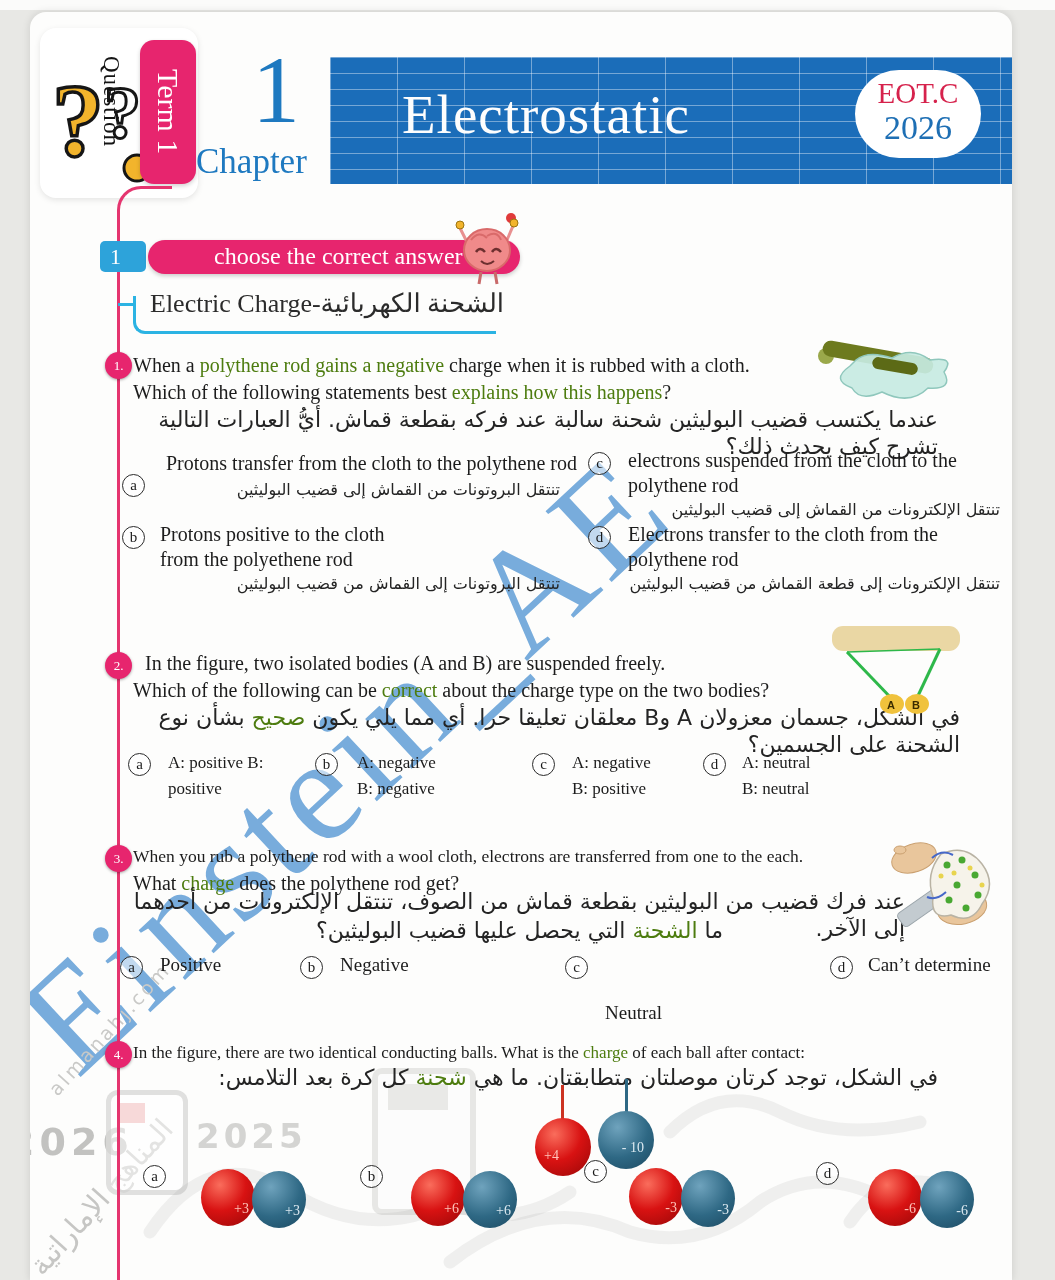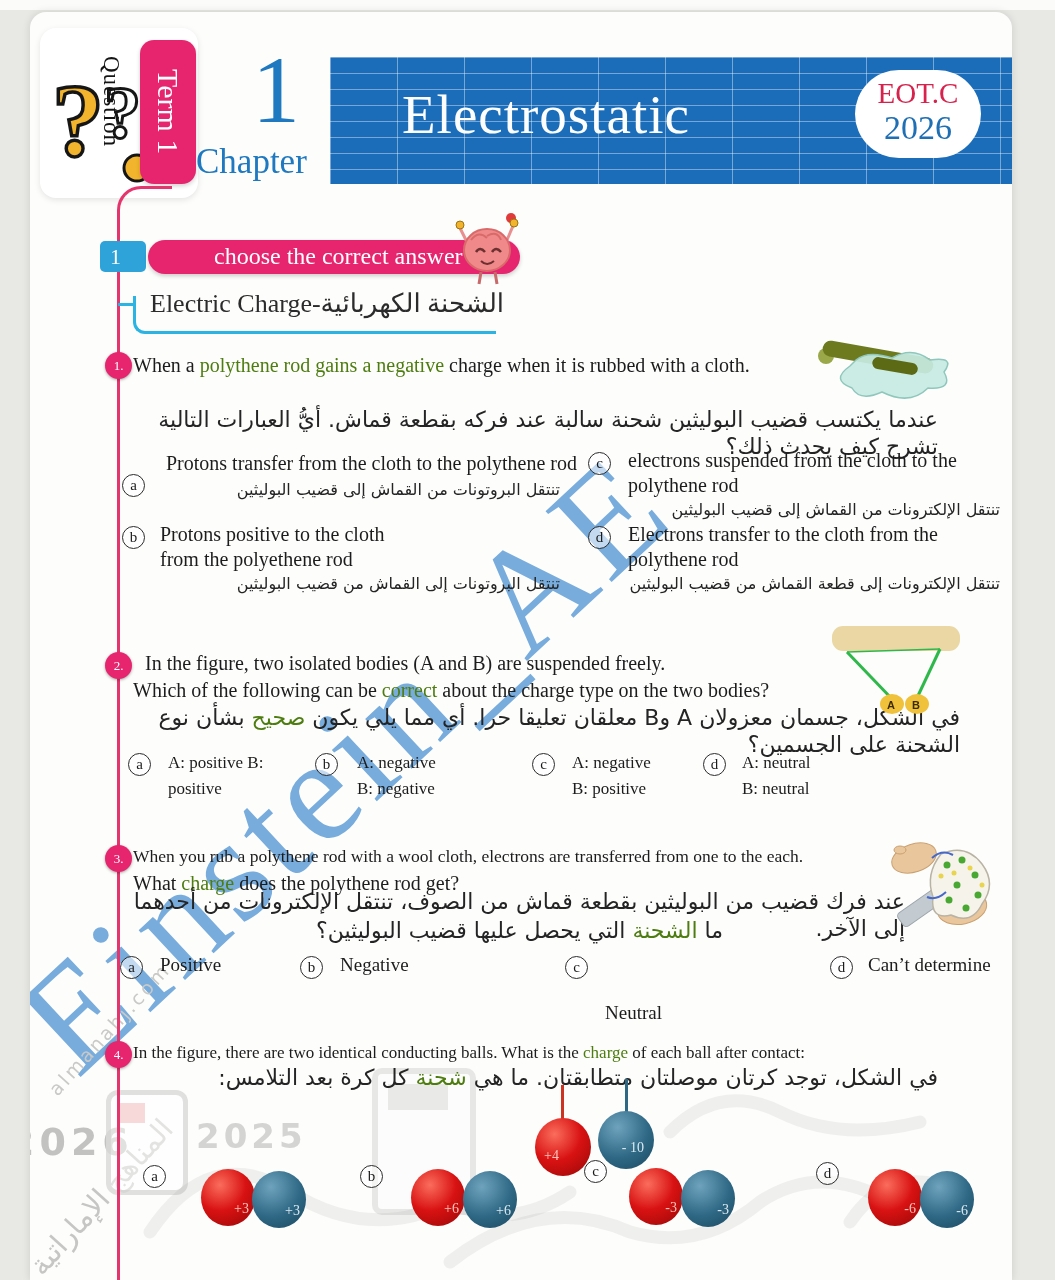--- a/index.html
+++ b/index.html
@@ -160,20 +160,21 @@
     <path d="M26 49 q6 6 13 0" fill="none" stroke="#6d2f2f" stroke-width="2"></path>
     <line x1="26" y1="60" x2="24" y2="72" stroke="#c96a6a" stroke-width="3"></line>
     <line x1="40" y1="60" x2="42" y2="72" stroke="#c96a6a" stroke-width="3"></line>
   </svg>
   <div class="abs topic">Electric Charge-الشحنة الكهربائية</div>
   <div class="abs topic-bracket"></div>
   <div class="abs topic-tick"></div>
 
   <div class="abs qcircle" style="left:75px;top:340px;">1.</div>
   <div class="abs en qtext nw" style="left:103px;top:340px;"><span>When a </span><span class="red">polythene rod gains a negative</span><span> charge when it is rubbed with a cloth.</span></div>
+  <div class="abs en qtext nw" style="left:103px;top:367px;"><span>Which of the following statements best </span><span class="red">explains how this happens</span><span>?</span></div>
   <div class="abs ar artext" style="left:103px;top:394px;width:805px;">عندما يكتسب قضيب البوليثين شحنة سالبة عند فركه بقطعة قماش.  أيُّ العبارات التالية تشرح كيف يحدث ذلك؟</div>
   <svg class="abs" style="left:782px;top:310px;" width="148" height="88" viewBox="0 0 148 88">
     <ellipse cx="14" cy="34" rx="8" ry="8" fill="#9aa84a"></ellipse>
     <rect x="10" y="26" width="112" height="16" rx="8" fill="#6d7a1e" transform="rotate(10 60 34)"></rect>
     <path d="M38 44 Q18 58 40 66 Q48 80 70 70 Q98 84 116 66 Q142 68 132 50 Q144 34 118 38 Q100 24 80 36 Q56 28 44 38 Z" fill="#c7eae2" fill-opacity="0.92" stroke="#8fc7bc" stroke-width="1.5"></path>
     <rect x="60" y="38" width="46" height="12" rx="6" fill="#5c6a16" transform="rotate(10 83 44)"></rect>
   </svg>
 
   <div class="abs letter" style="left:92px;top:462px;">a</div>
   <div class="abs en opt-en nw" style="left:136px;top:439px;">Protons transfer from the cloth to the polythene rod</div>

